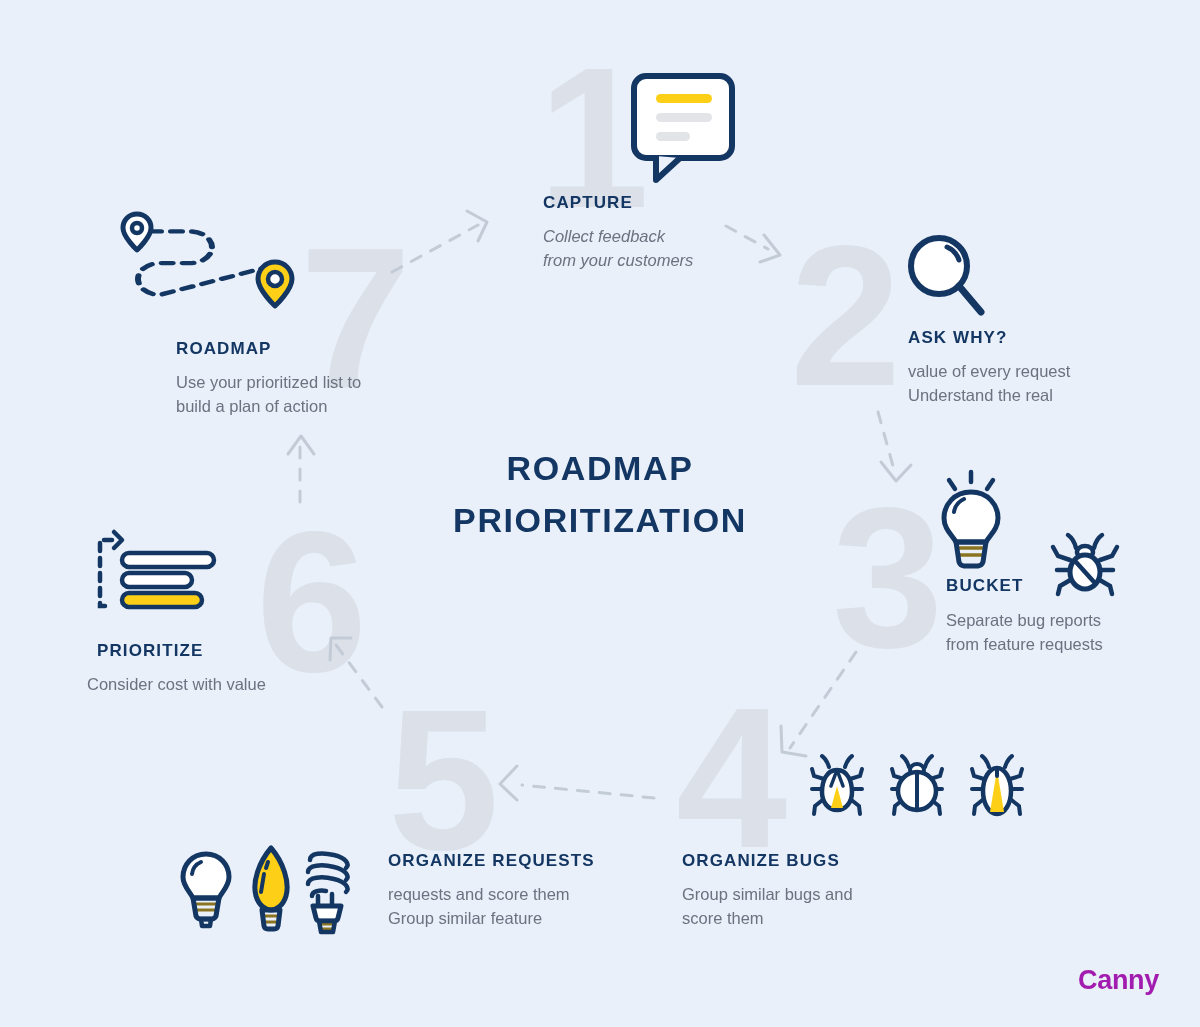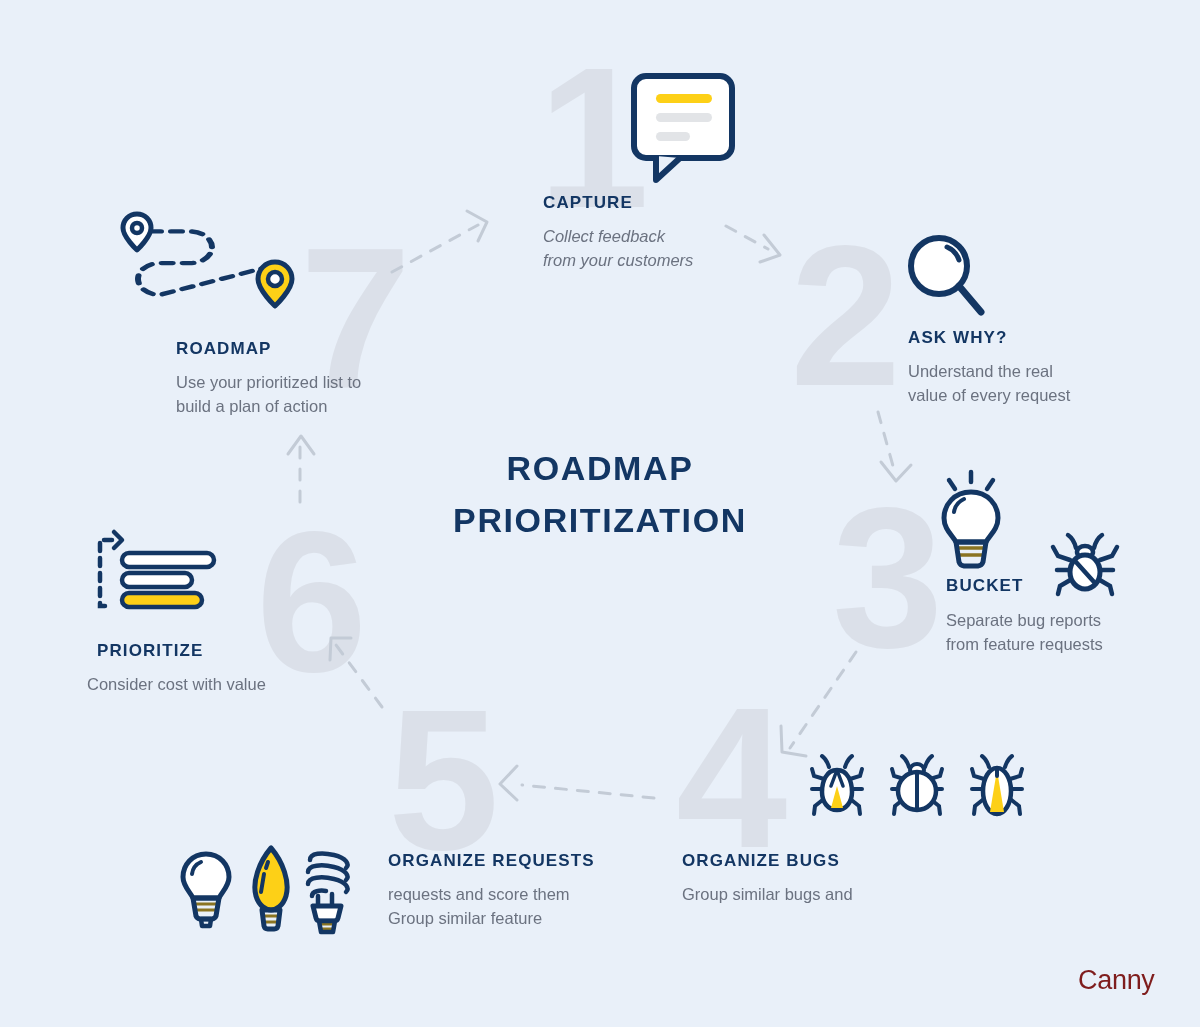--- a/index.html
+++ b/index.html
@@ -45,22 +45,22 @@
     text-align: center;
     font-size: 34px;
     font-weight: bold;
     letter-spacing: 1.6px;
     line-height: 52px;
     color: #133663;
   }
   .brand {
     position: absolute;
     font-size: 27px;
-    font-weight: normal;
-    color: #7f1d1d;
+    font-weight: bold;
+    color: #a21caf;
     letter-spacing: -0.3px;
   }
   .icon-abs { position: absolute; }
   svg { display: block; overflow: visible; }
 </style>
 </head>
 <body>
 
 <div id="canvas">
 
@@ -116,22 +116,22 @@
     <div>from your customers</div>
   </div>
 
   <svg class="icon-abs" style="left:905px; top:232px;" width="82" height="86" viewBox="0 0 82 86">
     <circle cx="34" cy="34" r="28" fill="#ffffff" stroke="#133663" stroke-width="6"></circle>
     <path d="M42,15 a21,21 0 0 1 12,13" fill="none" stroke="#133663" stroke-width="5" stroke-linecap="round"></path>
     <path d="M54,54 L76,80" stroke="#133663" stroke-width="7" stroke-linecap="round"></path>
   </svg>
   <div class="step-head" style="left:908px; top:328px;">ASK WHY?</div>
   <div class="step-desc" style="left:908px; top:359px; width:240px;">
+    <div>value of every request</div>
     <div>Understand the real</div>
-    <div>value of every request</div>
   </div>
 
   <svg class="icon-abs" style="left:935px; top:468px;" width="74" height="104" viewBox="0 0 74 104">
     <g stroke="#133663" stroke-width="4.5" stroke-linecap="round" fill="none">
       <path d="M36,4 L36,14"></path>
       <path d="M14,12 L20,21"></path>
       <path d="M58,12 L52,21"></path>
     </g>
     <path d="M36,24 C19,24 9,37 9,50 C9,61 17,67 21,74 L51,74 C55,67 63,61 63,50 C63,37 53,24 36,24 Z" fill="#ffffff" stroke="#133663" stroke-width="5" stroke-linejoin="round"></path>
     <path d="M19,44 a17,17 0 0 1 10,-13" fill="none" stroke="#133663" stroke-width="4" stroke-linecap="round"></path>
@@ -210,20 +210,21 @@
         <path d="M37,42 L47,50 L48,58"></path>
       </g>
       <ellipse cx="25" cy="35" rx="14" ry="23" fill="#ffffff" stroke="#133663" stroke-width="4.5"></ellipse>
       <path d="M25,14 L32,56 L18,56 Z" fill="#fdd017"></path>
       <path d="M25,12 L25,20" stroke="#133663" stroke-width="4" stroke-linecap="round"></path>
     </g>
   </svg>
   <div class="step-head" style="left:682px; top:851px;">ORGANIZE BUGS</div>
   <div class="step-desc" style="left:682px; top:882px; width:250px;">
     <div>Group similar bugs and</div>
+    <div>score them</div>
   </div>
 
   <svg class="icon-abs" style="left:178px; top:848px;" width="178" height="86" viewBox="0 0 178 86">
 
     <g transform="translate(2,6)">
       <path d="M26,0 C12,0 3,11 3,23 C3,32 10,38 13,44 L39,44 C42,38 49,32 49,23 C49,11 40,0 26,0 Z" fill="#ffffff" stroke="#133663" stroke-width="5" stroke-linejoin="round"></path>
       <path d="M12,20 a15,15 0 0 1 9,-12" fill="none" stroke="#133663" stroke-width="4" stroke-linecap="round"></path>
       <g stroke="#8a7422" stroke-width="3" stroke-linecap="round">
         <path d="M15,50 L37,50"></path>
           <path d="M16,56 L36,56"></path>

